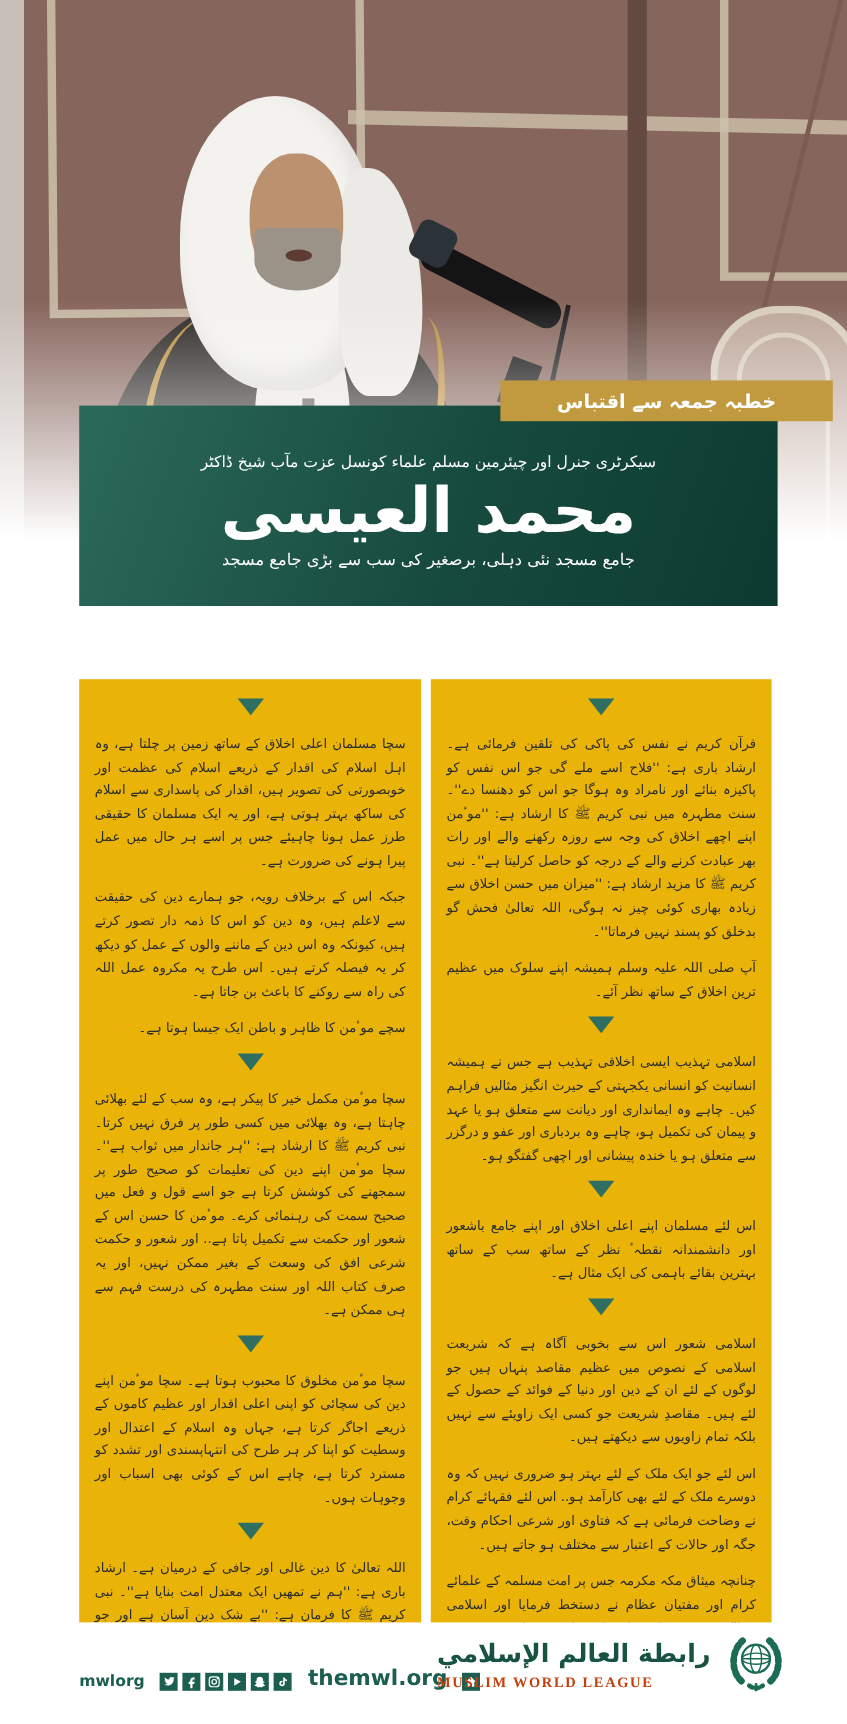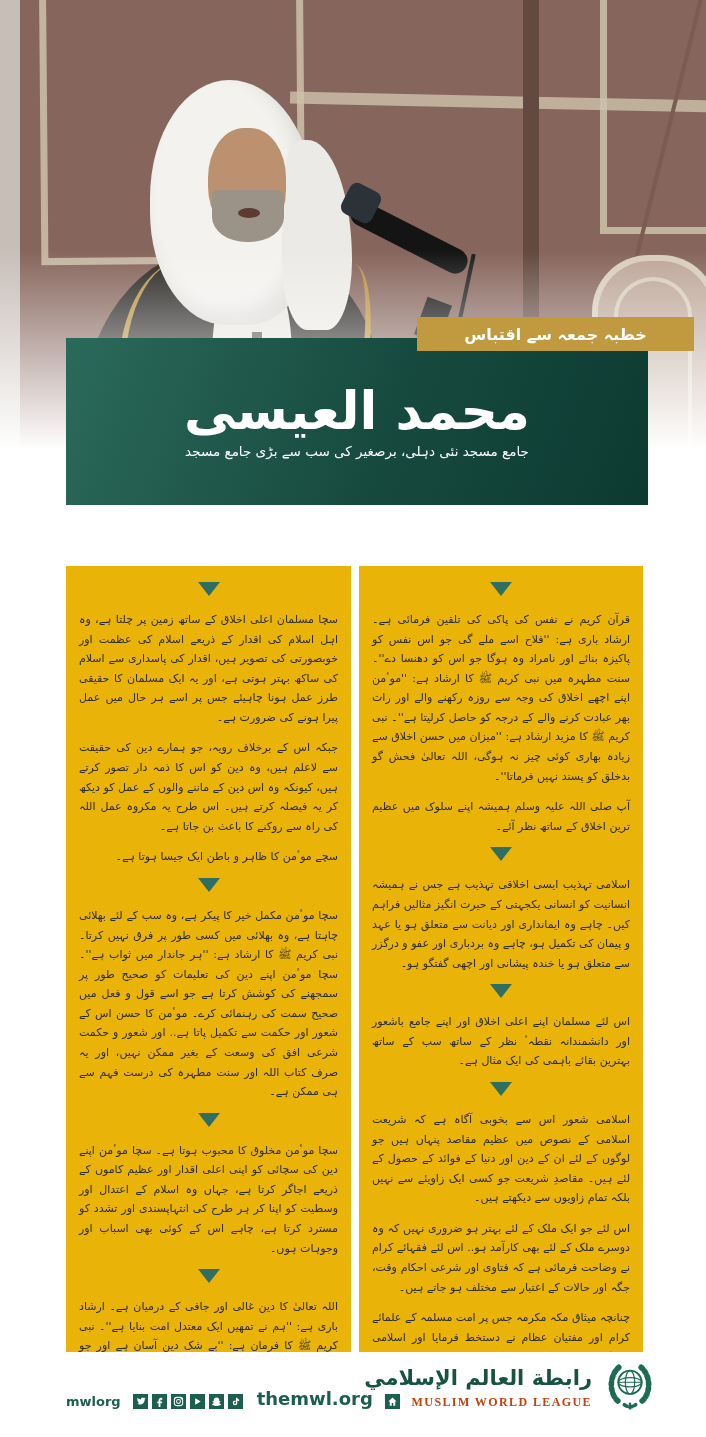--- a/index.html
+++ b/index.html
@@ -47,21 +47,21 @@
   .para{font-size:11px;line-height:1.78;color:#2d2d2d;text-align:justify;margin:0 0 11px;}
   .marker{width:0;height:0;border-left:11px solid transparent;border-right:11px solid transparent;border-top:14px solid #2e6f61;margin:4px auto 14px;}
   
   .footer{position:absolute;left:0;top:1352px;width:706px;height:85px;background:#fff;}
   .social-row{position:absolute;left:66px;top:36px;display:flex;align-items:flex-end;gap:4px;}
   .handle{color:#1c5f50;font-weight:bold;font-size:13px;margin-right:8px;}
   .icon-sq{width:15px;height:15px;background:#1c5f50;display:flex;align-items:center;justify-content:center;cursor:pointer;}
   .icon-sq svg{width:11px;height:11px;fill:#fff;stroke:none;}
   .website{color:#1c5f50;font-weight:bold;font-size:18px;margin:0 8px 0 10px;}
   .logo{position:absolute;right:48px;top:6px;display:flex;align-items:center;gap:10px;}
-  .logo-text{display:flex;flex-direction:column;align-items:flex-end;}
+  .logo-text{display:flex;flex-direction:column;align-items:flex-start;}
   .logo-ar{font-size:21px;color:#175243;font-weight:bold;direction:rtl;}
   .logo-en{font-family:"Liberation Serif",serif;font-size:12px;font-weight:bold;letter-spacing:1.4px;color:#c2410c;margin-top:5px;white-space:nowrap;}
 </style>
 </head>
 <body>
 
 <div class="canvas">
 
   <div class="photo">
     <div class="ph-strip"></div>
@@ -88,20 +88,21 @@
     <div class="mic-stand"></div>
     <div class="mic-clamp"></div>
     <div class="photo-fade"></div>
   </div>
 
   <div class="kicker">
     <span>خطبہ جمعہ سے اقتباس</span>
   </div>
 
   <div class="header">
+    <div class="pretitle">سیکرٹری جنرل اور چیئرمین مسلم علماء کونسل عزت مآب شیخ ڈاکٹر</div>
     <div class="title">محمد العیسی</div>
     <div class="subtitle">جامع مسجد نئی دہلی، برصغیر کی سب سے بڑی جامع مسجد</div>
   </div>
 
   <div class="panel panel-left">
     <div class="marker"></div>
     <p class="para">سچا مسلمان اعلی اخلاق کے ساتھ زمین پر چلتا ہے، وہ اہل اسلام کی اقدار کے ذریعے اسلام کی عظمت اور خوبصورتی کی تصویر ہیں، اقدار کی پاسداری سے اسلام کی ساکھ بہتر ہوتی ہے، اور یہ ایک مسلمان کا حقیقی طرز عمل ہونا چاہیئے جس پر اسے ہر حال میں عمل پیرا ہونے کی ضرورت ہے۔</p>
     <p class="para">جبکہ اس کے برخلاف رویہ، جو ہمارے دین کی حقیقت سے لاعلم ہیں، وہ دین کو اس کا ذمہ دار تصور کرتے ہیں، کیونکہ وہ اس دین کے ماننے والوں کے عمل کو دیکھ کر یہ فیصلہ کرتے ہیں۔ اس طرح یہ مکروہ عمل اللہ کی راہ سے روکنے کا باعث بن جاتا ہے۔</p>
     <p class="para">سچے موٴمن کا ظاہر و باطن ایک جیسا ہوتا ہے۔</p>
     <div class="marker"></div>

